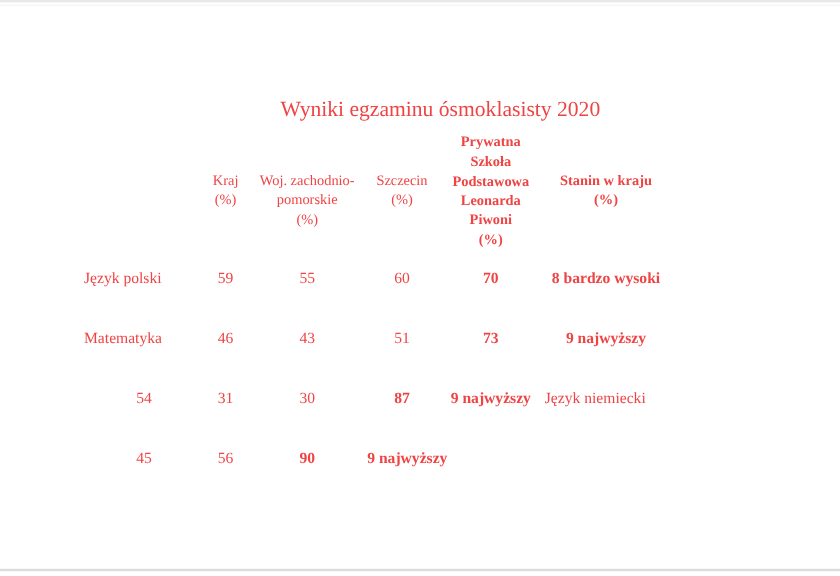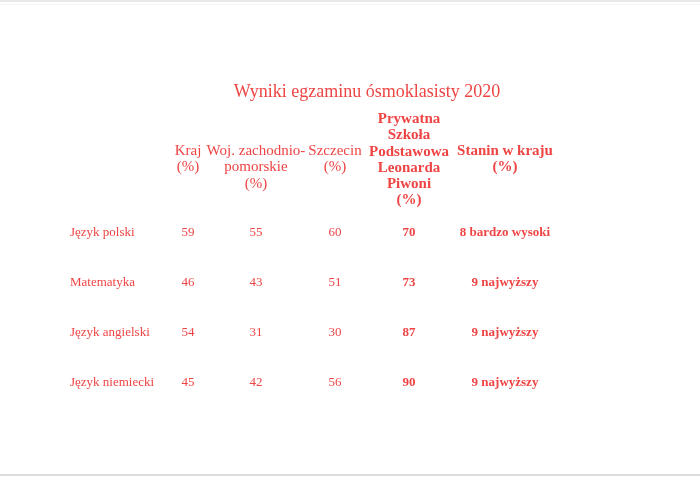--- a/index.html
+++ b/index.html
@@ -30,21 +30,21 @@
   .grid {
     position: absolute;
     left: 70px;
     display: grid;
     grid-template-columns: 100px 36px 100px 58px 90px 102px;
   }
   .thead { top: 110px; height: 97px; }
   .tbody { top: 207px; grid-auto-rows: 50px; }
 
   .hcell {
-    font-size: 15px;
+    font-size: 12px;
     line-height: 16.3px;
     text-align: center;
     white-space: pre-line;
   }
   .hcell.pt { padding-top: 32px; }
 
   .cell {
     font-size: 13px;
     line-height: 16px;
     text-align: center;
@@ -91,29 +91,27 @@
     <div class="cell bold">70</div>
     <div class="cell bold">8 bardzo wysoki</div>
 
     <div class="cell subject">Matematyka</div>
     <div class="cell">46</div>
     <div class="cell">43</div>
     <div class="cell">51</div>
     <div class="cell bold">73</div>
     <div class="cell bold">9 najwyższy</div>
 
-    <div class="cell subject">Język angielski</div>
     <div class="cell">54</div>
     <div class="cell">31</div>
     <div class="cell">30</div>
     <div class="cell bold">87</div>
     <div class="cell bold">9 najwyższy</div>
 
     <div class="cell subject">Język niemiecki</div>
     <div class="cell">45</div>
-    <div class="cell">42</div>
     <div class="cell">56</div>
     <div class="cell bold">90</div>
     <div class="cell bold">9 najwyższy</div>
   </div>
 
   <div class="edge bottom"></div>
 </div>
 
 </body></html>

